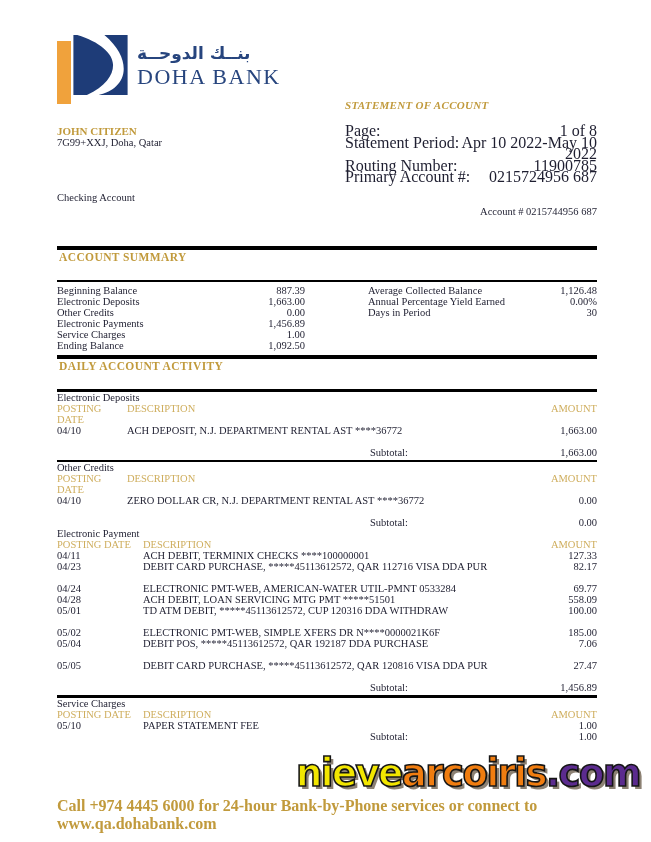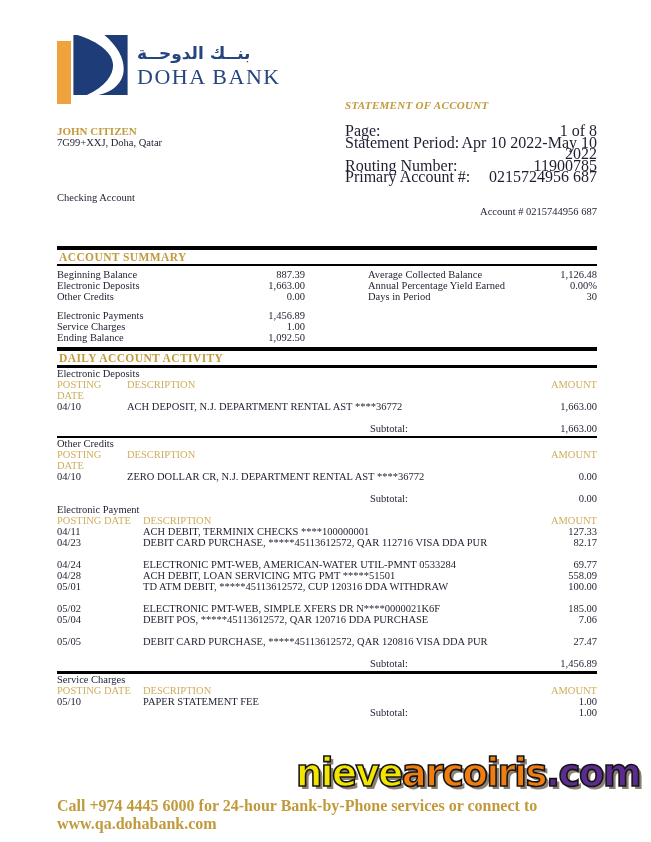--- a/index.html
+++ b/index.html
@@ -22,28 +22,28 @@
   .meta{position:absolute;left:345px;top:125px;width:252px;font-size:16px;line-height:11.5px;}
   .meta-row{display:flex;}
   .meta-row .mv{flex:1;text-align:right;}
   .acct-type{position:absolute;left:57px;top:192px;font-size:10.5px;}
   .acct-line{position:absolute;left:345px;top:206px;width:252px;text-align:right;font-size:10.5px;}
   
   .main{position:absolute;left:57px;top:246px;width:540px;}
   .rule-xl{border-top:4px solid #000;}
   .rule-l{border-top:3px solid #000;}
   .rule-m{border-top:2px solid #000;}
-  .sec-title{color:#C19A3C;font-weight:bold;font-size:11.5px;letter-spacing:0.4px;padding:1px 0 1px 2px;}
+  .sec-title{color:#C19A3C;font-weight:bold;font-size:11.5px;letter-spacing:0.4px;padding:1px 0 17px 2px;}
   
   .sum-cols{display:flex;padding-top:3px;font-size:10.5px;line-height:11px;}
   .sum-left{width:248px;}
   .sum-gap{width:63px;}
   .sum-right{width:229px;}
   .s-row{display:flex;justify-content:space-between;}
-  .mt8{margin-top:8px;}
+  .mt8{}
   .sum-pad-btm{height:4px;}
   
   .tsec{font-size:10.5px;line-height:11px;}
   .t-head{display:flex;color:#CFAE5E;}
   .t-row{display:flex;}
   .col-date{width:70px;}
   .indent-lg .col-date{width:86px;}
   .col-desc{flex:1;}
   .col-amt{width:92px;text-align:right;}
   .sub-row{display:flex;margin-top:11px;}
@@ -229,21 +229,21 @@
       <span class="col-desc">TD ATM DEBIT, *****45113612572, CUP 120316 DDA WITHDRAW</span>
       <span class="col-amt">100.00</span>
     </div>
     <div class="t-row gap-top">
       <span class="col-date">05/02</span>
       <span class="col-desc">ELECTRONIC PMT-WEB, SIMPLE XFERS DR N****0000021K6F</span>
       <span class="col-amt">185.00</span>
     </div>
     <div class="t-row">
       <span class="col-date">05/04</span>
-      <span class="col-desc">DEBIT POS, *****45113612572, QAR 120716 DDA PURCHASE</span>
+      <span class="col-desc">DEBIT POS, *****45113612572, QAR 192187 DDA PURCHASE</span>
       <span class="col-amt">7.06</span>
     </div>
     <div class="t-row gap-top">
       <span class="col-date">05/05</span>
       <span class="col-desc">DEBIT CARD PURCHASE, *****45113612572, QAR 120816 VISA DDA PUR</span>
       <span class="col-amt">27.47</span>
     </div>
     <div class="sub-row">
       <span class="sub-label">Subtotal:</span>
       <span class="sub-amt">1,456.89</span>

